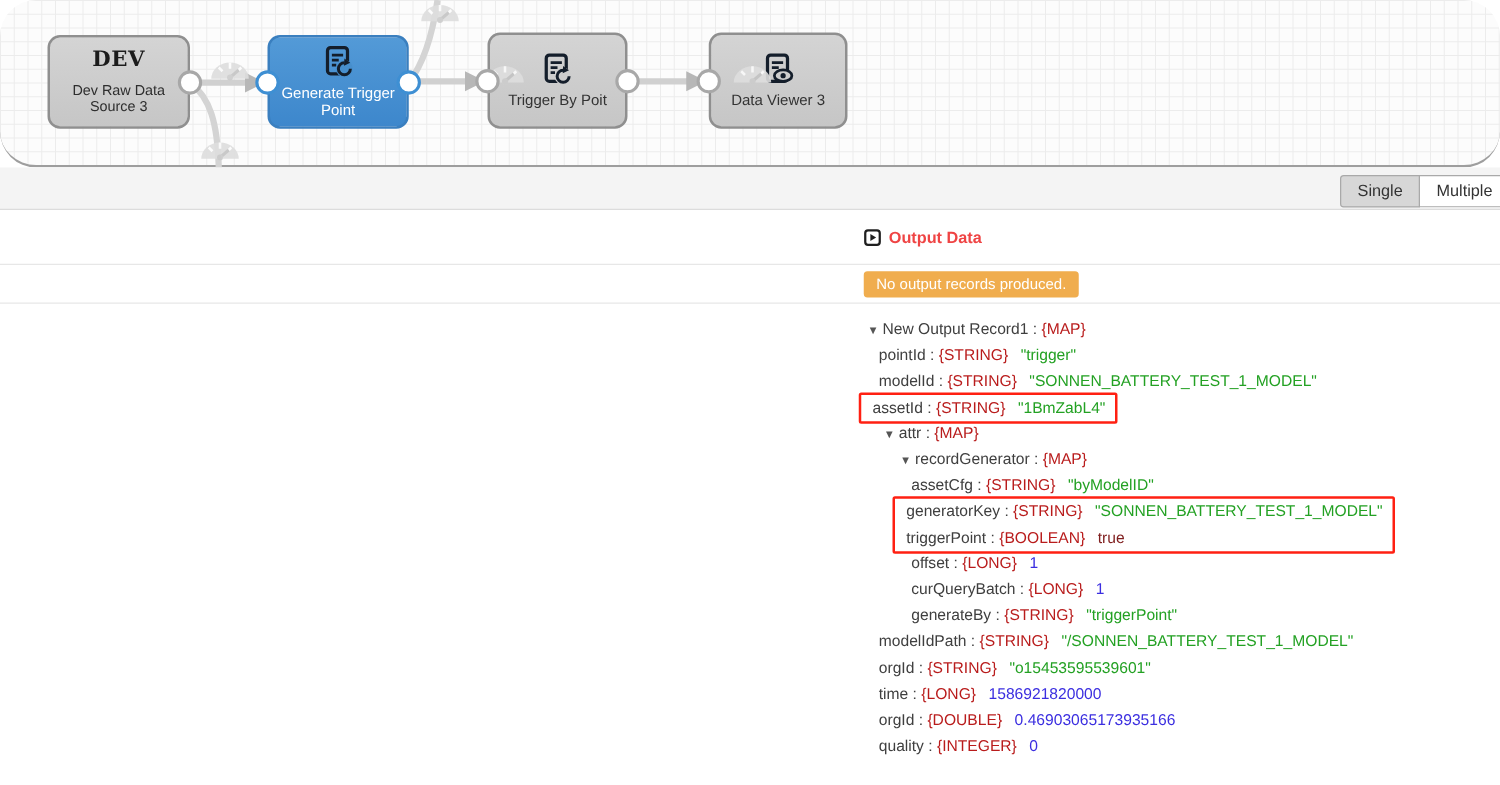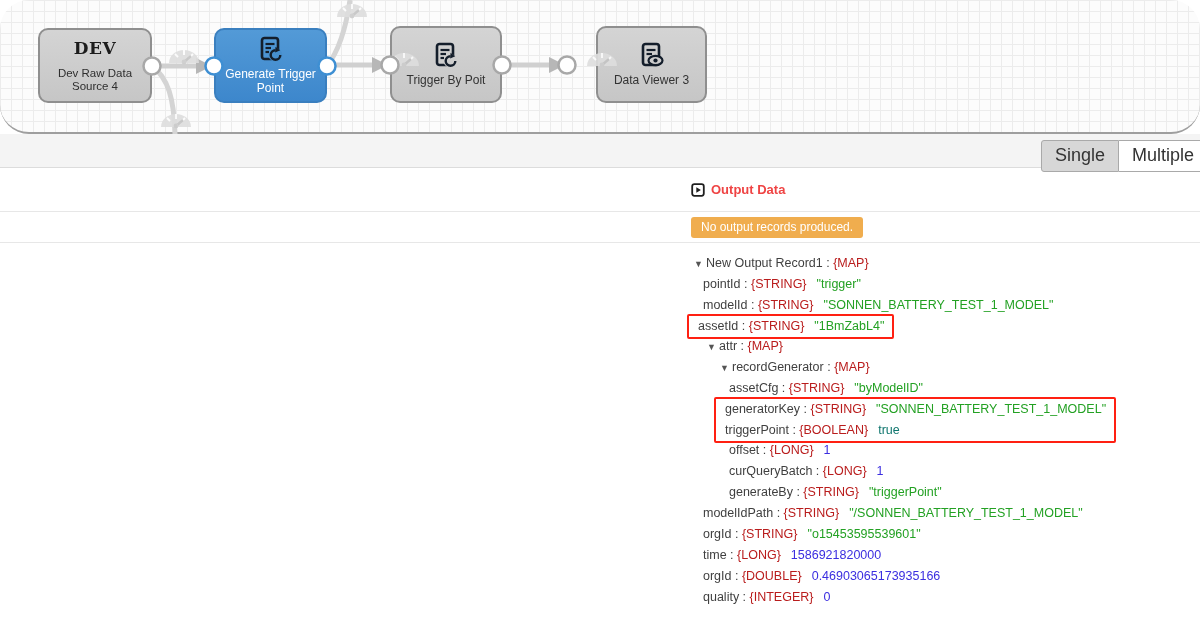--- a/index.html
+++ b/index.html
@@ -28,21 +28,21 @@
   .node .lbl { font-size:12px; line-height:14px; }
   .node .dev-title { font-family:"DejaVu Serif", serif; font-weight:bold;
                      font-size:17px; color:#1c1c1c; margin-bottom:9px; letter-spacing:.5px; }
   .node .dev-sub { font-size:11.5px; line-height:13px; color:#2e2e2e; width:90px; }
   .node .nicon { margin-bottom:4px; }
 
   
   .strip { position:relative; width:1200px; height:34px; background:#f4f4f4;
            border-bottom:1px solid #dcdcdc; }
   .viewgroup { position:absolute; top:6px; right:-8px; display:flex; }
-  .viewgroup button { font-family:"Liberation Sans",sans-serif; font-size:18px;
+  .viewgroup button { font-family:"Liberation Sans",sans-serif; font-size:13px;
            color:#333; padding:4px 13px 5px; border:1px solid #a9a9a9; cursor:pointer; }
   .viewgroup button.active { background:#d7d7d7; border-radius:3px 0 0 3px; }
   .viewgroup button.inactive { background:#fff; border-left:none; border-radius:0 3px 3px 0; }
 
   
   .sec-header { height:44px; border-bottom:1px solid #e7e7e7; display:flex;
                 align-items:center; padding-left:691px; }
   .sec-header .htxt { font-size:13px; font-weight:bold; color:#ef4444; margin-left:6px; }
   .notice-row { height:31px; border-bottom:1px solid #e7e7e7; display:flex;
                 align-items:center; padding-left:691px; }
@@ -51,32 +51,32 @@
 
   
   .tree { padding-top:10px; font-size:12.5px; color:#3f3f3f; }
   .trow { height:21px; line-height:21px; white-space:nowrap; }
   .arr  { display:inline-block; width:9px; font-size:9px; color:#555;
           margin-right:3px; cursor:pointer; }
   .typ  { color:#b91c1c; }
   .val  { margin-left:10px; }
   .val.str  { color:#23a123; }
   .val.num  { color:#3b2ee0; }
-  .val.bool { color:#0f766e;text-align:center; }
+  .val.bool { color:#7f1d1d;text-align:center; }
   .redbox { display:table; border:2.5px solid #ff2012; border-radius:2px;
             padding:0 8px 0 5px; margin-top:-2.5px; margin-bottom:-2.5px; }
 </style>
 </head>
 <body>
 
 <div class="canvas">
 
   <div class="node gray" style="left:38px; top:28px; width:114px; height:75px;">
     <div class="dev-title">DEV</div>
-    <div class="dev-sub lbl">Dev Raw Data Source 4</div>
+    <div class="dev-sub lbl">Dev Raw Data Source 3</div>
   </div>
 
   <div class="node blue" style="left:214px; top:28px; width:113px; height:75px;">
     <svg class="nicon" width="26" height="27" viewBox="0 0 26 27">
       <rect x="4" y="2" width="16" height="21" rx="2.5" fill="none" stroke="#141e2b" stroke-width="2.6"></rect>
       <line x1="7.5" y1="8" x2="16.5" y2="8" stroke="#141e2b" stroke-width="2.2"></line>
       <line x1="7.5" y1="12" x2="13" y2="12" stroke="#141e2b" stroke-width="2.2"></line>
       <line x1="7.5" y1="16" x2="11" y2="16" stroke="#141e2b" stroke-width="2.2"></line>
       <circle cx="17.5" cy="19" r="6.8" fill="#478fcd" stroke="none"></circle>
       <path d="M22.3 19 a4.8 4.8 0 1 1 -4.8 -4.8" fill="none" stroke="#141e2b" stroke-width="2.4"></path>
@@ -91,21 +91,21 @@
       <line x1="7.5" y1="8" x2="16.5" y2="8" stroke="#141e2b" stroke-width="2.2"></line>
       <line x1="7.5" y1="12" x2="13" y2="12" stroke="#141e2b" stroke-width="2.2"></line>
       <line x1="7.5" y1="16" x2="11" y2="16" stroke="#141e2b" stroke-width="2.2"></line>
       <circle cx="17.5" cy="19" r="6.8" fill="#cdcdcd" stroke="none"></circle>
       <path d="M22.3 19 a4.8 4.8 0 1 1 -4.8 -4.8" fill="none" stroke="#141e2b" stroke-width="2.4"></path>
       <polygon points="17.5,10.8 22.2,14.2 17.2,16.6" fill="#141e2b"></polygon>
     </svg>
     <div class="lbl">Trigger By Poit</div>
   </div>
 
-  <div class="node gray" style="left:596px; top:26px; width:111px; height:77px;">
+  <div class="node gray" style="left:567px; top:26px; width:111px; height:77px;">
     <svg class="nicon" width="26" height="27" viewBox="0 0 26 27">
       <rect x="4" y="2" width="16" height="21" rx="2.5" fill="none" stroke="#141e2b" stroke-width="2.6"></rect>
       <line x1="7.5" y1="8" x2="16.5" y2="8" stroke="#141e2b" stroke-width="2.2"></line>
       <line x1="7.5" y1="12" x2="13" y2="12" stroke="#141e2b" stroke-width="2.2"></line>
       <ellipse cx="16.5" cy="18.5" rx="7" ry="4.6" fill="#cdcdcd" stroke="#141e2b" stroke-width="2.2"></ellipse>
       <circle cx="16.5" cy="18.5" r="2.1" fill="#141e2b"></circle>
     </svg>
     <div class="lbl">Data Viewer 3</div>
   </div>
 

